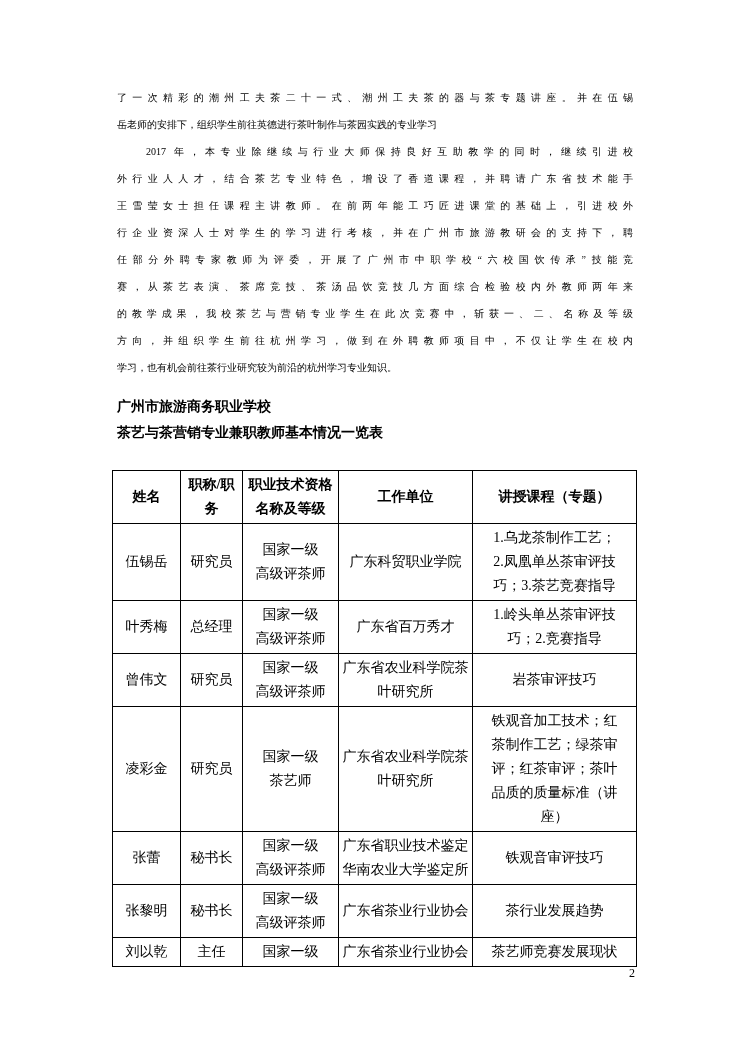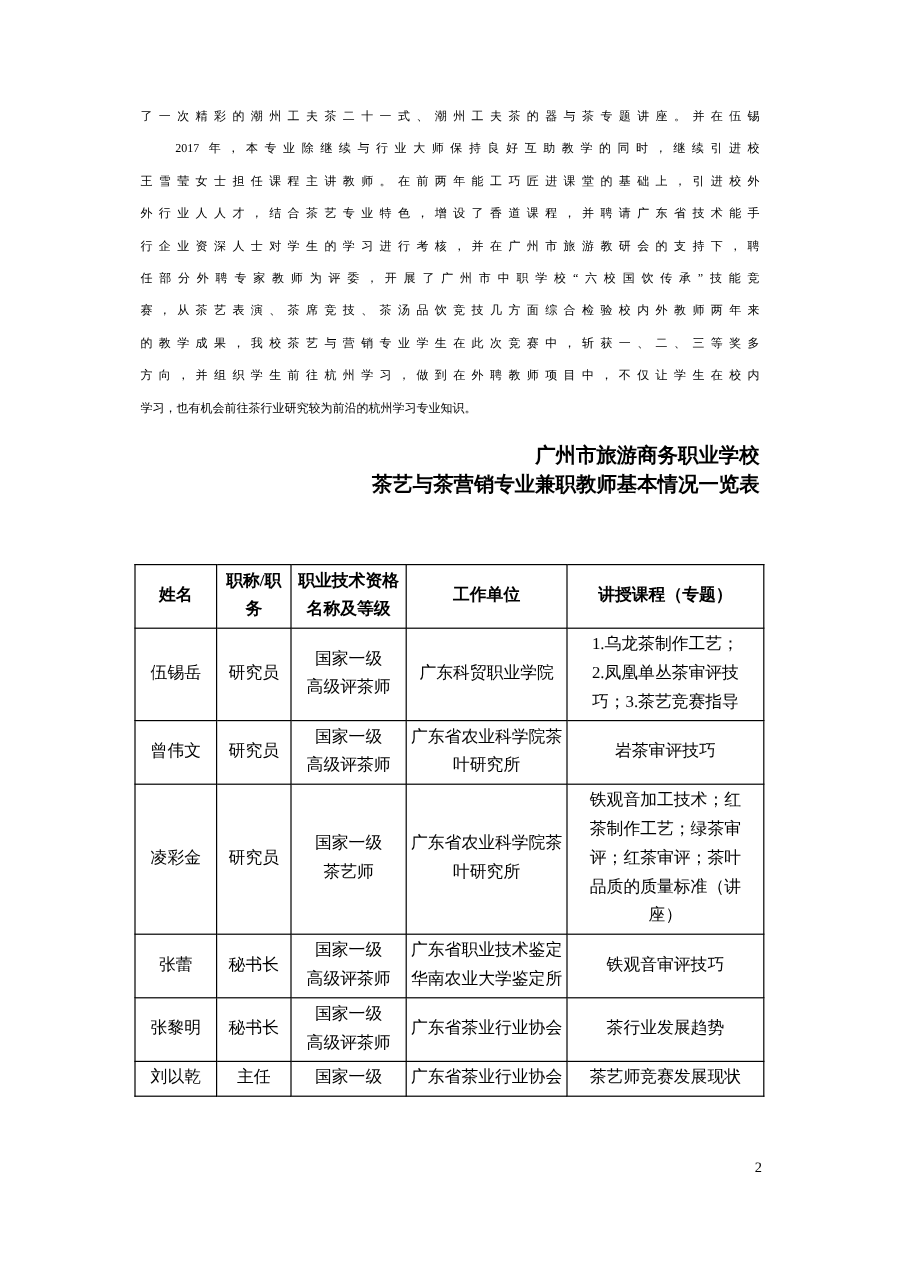--- a/index.html
+++ b/index.html
@@ -26,23 +26,23 @@
     text-align-last: justify;
     overflow: hidden;
     white-space: nowrap;
   }
   .doc-line.para-end { text-align-last: left; }
   .doc-line.indented { text-indent: 29px; }
   .doc-title {
     margin-top: 12px;
     height: 27px;
     line-height: 27px;
-    font-size: 17px;
+    font-size: 14px;
     font-weight: bold;
-    text-align: right;
+    text-align: left;
   }
   .doc-title.title2 { margin-top: 0; height: 26px; line-height: 26px; font-family: Liberation Mono, monospace; }
   .teacher-table {
     position: absolute;
     left: 112px;
     top: 470px;
     width: 524px;
     border-collapse: collapse;
     table-layout: fixed;
   }
@@ -68,27 +68,28 @@
   }
 </style>
 </head>
 <body>
 
 <div class="page">
 
   <div class="text-block">
     <div id="paragraphs">
         <div class="doc-line">了一次精彩的潮州工夫茶二十一式、潮州工夫茶的器与茶专题讲座。并在伍锡</div>
+        <div class="doc-line para-end">岳老师的安排下，组织学生前往英德进行茶叶制作与茶园实践的专业学习</div>
         <div class="doc-line indented">2017 年，本专业除继续与行业大师保持良好互助教学的同时，继续引进校</div>
+        <div class="doc-line">外行业人人才，结合茶艺专业特色，增设了香道课程，并聘请广东省技术能手</div>
         <div class="doc-line">王雪莹女士担任课程主讲教师。在前两年能工巧匠进课堂的基础上，引进校外</div>
-        <div class="doc-line">外行业人人才，结合茶艺专业特色，增设了香道课程，并聘请广东省技术能手</div>
         <div class="doc-line">行企业资深人士对学生的学习进行考核，并在广州市旅游教研会的支持下，聘</div>
         <div class="doc-line">任部分外聘专家教师为评委，开展了广州市中职学校“六校国饮传承”技能竞</div>
         <div class="doc-line">赛，从茶艺表演、茶席竞技、茶汤品饮竞技几方面综合检验校内外教师两年来</div>
-        <div class="doc-line">的教学成果，我校茶艺与营销专业学生在此次竞赛中，斩获一、二、三等奖多</div>
+        <div class="doc-line">的教学成果，我校茶艺与营销专业学生在此次竞赛中，斩获一、二、名称及等级</div>
         <div class="doc-line">方向，并组织学生前往杭州学习，做到在外聘教师项目中，不仅让学生在校内</div>
         <div class="doc-line para-end">学习，也有机会前往茶行业研究较为前沿的杭州学习专业知识。</div>
       </div>
     <div class="doc-title">广州市旅游商务职业学校</div>
     <div class="doc-title title2">茶艺与茶营销专业兼职教师基本情况一览表</div>
   </div>
 
   <table class="teacher-table">
     <colgroup>
       <col style="width:68px">
@@ -111,20 +112,29 @@
     <tbody id="table-body">
         <tr>
           <td>伍锡岳</td>
           <td>研究员</td>
           <td>国家一级
 高级评茶师</td>
           <td>广东科贸职业学院</td>
           <td>1.乌龙茶制作工艺；
 2.凤凰单丛茶审评技
 巧；3.茶艺竞赛指导</td>
+        </tr>
+        <tr>
+          <td>叶秀梅</td>
+          <td>总经理</td>
+          <td>国家一级
+高级评茶师</td>
+          <td>广东省百万秀才</td>
+          <td>1.岭头单丛茶审评技
+巧；2.竞赛指导</td>
         </tr>
         <tr>
           <td>曾伟文</td>
           <td>研究员</td>
           <td>国家一级
 高级评茶师</td>
           <td>广东省农业科学院茶
 叶研究所</td>
           <td>岩茶审评技巧</td>
         </tr>

